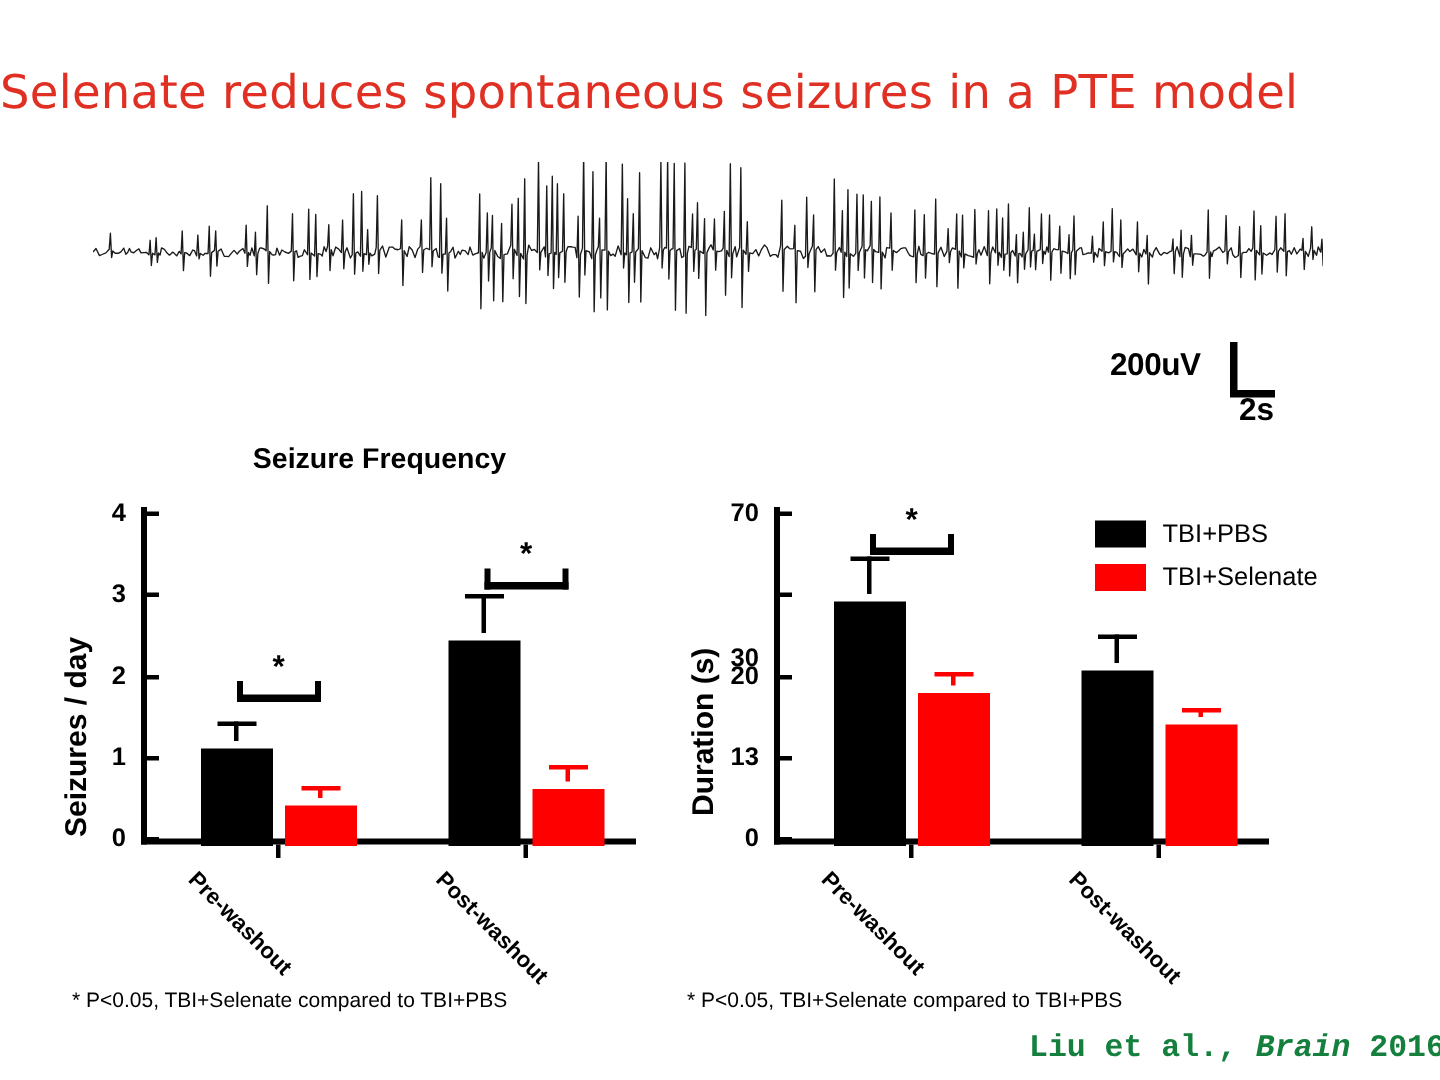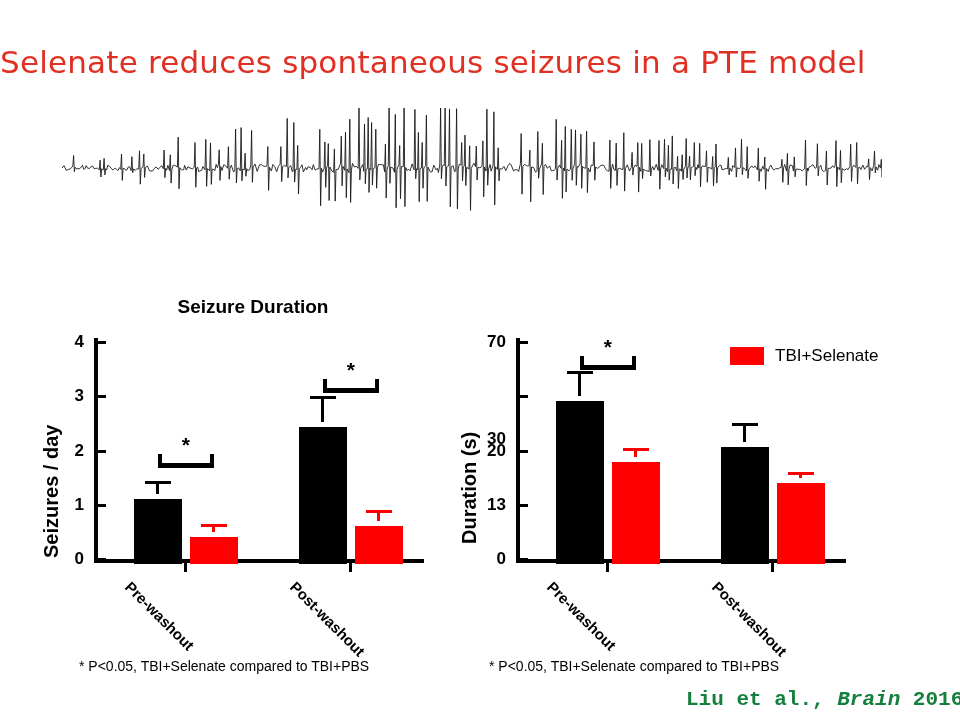--- a/index.html
+++ b/index.html
@@ -261,21 +261,20 @@
   }
 
   
   .footnote {
     position: absolute;
     top: 658px;
     font-family: "Liberation Sans", sans-serif;
     font-size: 14px;
     color: #000;
     white-space: nowrap;
-    margin-left: 31px;
   }
   #footnote-left  { left: 48px; }
   #footnote-right { left: 458px; }
 
   #citation {
     position: absolute;
     left: 686px;
     top: 688px;
     font-family: Liberation Mono, monospace;
     font-size: 21px;
@@ -290,24 +289,30 @@
 
 <div id="slide">
 
   <div id="slide-title">Selenate reduces spontaneous seizures in a PTE model</div>
 
   <div id="eeg-panel">
     <svg id="eeg-trace-svg" width="820" height="130" viewBox="0 0 820 130">
         <path d="M 0 60 L 0.0 60.0 L 2.0 57.7 L 4.3 62.4 L 6.4 61.5 L 8.6 60.6 L 10.8 58.2 L 11.6 47.5 L 12.4 63.7 L 13.2 59.3 L 14.8 60.8 L 17.1 60.8 L 18.6 59.9 L 20.5 57.4 L 21.9 61.5 L 23.1 60.3 L 24.3 57.6 L 25.3 59.9 L 27.2 60.5 L 28.9 59.0 L 30.6 57.9 L 32.0 60.6 L 33.7 60.4 L 35.5 60.2 L 37.3 61.9 L 38.1 52.2 L 38.9 69.0 L 39.7 60.8 L 41.3 61.9 L 42.1 50.4 L 42.9 66.9 L 43.7 60.7 L 44.7 62.0 L 45.7 57.3 L 47.6 58.3 L 49.4 60.7 L 51.0 62.1 L 53.0 60.1 L 53.9 60.6 L 55.8 62.6 L 57.5 59.6 L 58.7 61.3 L 59.5 46.0 L 60.3 72.4 L 61.1 60.5 L 62.2 60.6 L 64.5 62.4 L 66.5 58.7 L 67.7 59.1 L 69.1 62.6 L 69.9 48.7 L 70.7 64.6 L 71.5 61.0 L 73.4 62.2 L 74.8 60.9 L 76.7 61.0 L 77.5 42.8 L 78.3 76.2 L 79.1 60.4 L 81.0 58.9 L 81.8 46.0 L 82.6 69.4 L 83.4 59.6 L 85.4 58.0 L 87.5 62.9 L 88.7 62.9 L 90.4 63.1 L 92.6 60.4 L 94.0 58.9 L 96.2 61.3 L 97.6 59.5 L 99.9 57.7 L 101.3 60.8 L 102.1 42.1 L 102.9 69.6 L 103.7 60.3 L 104.7 62.2 L 105.9 57.3 L 107.5 62.6 L 108.3 46.8 L 109.1 75.1 L 109.9 61.0 L 111.1 57.4 L 112.1 57.2 L 114.1 58.0 L 115.4 59.2 L 116.2 29.2 L 117.0 80.9 L 117.8 59.7 L 119.5 61.9 L 120.5 62.0 L 121.7 61.7 L 122.6 57.4 L 124.4 62.1 L 125.9 58.7 L 128.0 60.0 L 130.3 60.9 L 132.2 59.4 L 133.0 34.5 L 133.8 79.2 L 134.6 59.8 L 135.7 59.2 L 136.7 63.6 L 137.9 62.9 L 139.6 62.4 L 140.9 58.5 L 143.0 61.8 L 143.8 31.4 L 144.6 78.3 L 145.4 60.7 L 147.7 62.7 L 148.5 34.9 L 149.3 76.4 L 150.1 61.1 L 151.9 61.6 L 152.8 62.7 L 154.1 56.5 L 155.4 59.7 L 156.4 56.2 L 157.2 41.8 L 158.0 72.4 L 158.8 58.5 L 160.0 62.5 L 161.8 56.7 L 163.8 58.1 L 165.6 60.3 L 166.4 38.7 L 167.2 71.2 L 168.0 60.1 L 169.3 57.2 L 171.6 64.0 L 172.8 61.8 L 173.6 21.1 L 174.4 74.8 L 175.2 60.7 L 176.5 59.9 L 178.3 62.8 L 179.1 19.6 L 179.9 72.8 L 180.7 61.1 L 182.3 61.8 L 183.1 45.1 L 183.9 68.2 L 184.7 60.7 L 185.9 62.6 L 187.8 61.4 L 188.8 57.1 L 189.6 22.4 L 190.4 74.3 L 191.2 58.9 L 193.0 56.0 L 195.2 63.4 L 197.5 56.8 L 199.7 56.7 L 201.2 58.0 L 203.3 58.5 L 205.0 57.8 L 205.8 38.6 L 206.6 82.4 L 207.4 59.1 L 209.4 63.0 L 210.8 56.5 L 212.8 58.7 L 214.7 63.7 L 216.4 58.3 L 218.1 56.2 L 218.9 38.6 L 219.7 73.6 L 220.5 58.5 L 222.5 57.5 L 224.4 58.5 L 225.2 10.4 L 226.0 69.8 L 226.8 59.4 L 228.8 57.7 L 230.1 63.3 L 231.0 63.5 L 231.8 14.5 L 232.6 74.1 L 233.4 61.4 L 234.9 61.4 L 235.7 37.4 L 236.5 86.0 L 237.3 60.6 L 238.5 59.6 L 240.0 56.8 L 241.4 64.0 L 243.6 59.5 L 244.8 61.7 L 246.0 58.8 L 248.2 59.3 L 250.1 61.7 L 251.3 56.7 L 253.2 62.1 L 254.8 61.2 L 257.0 60.5 L 257.8 21.3 L 258.6 97.8 L 259.4 60.2 L 260.5 64.1 L 262.1 60.3 L 262.9 34.0 L 263.7 79.3 L 264.5 60.1 L 265.5 57.4 L 266.3 35.6 L 267.1 92.5 L 267.9 59.0 L 269.8 63.0 L 271.6 64.3 L 272.4 40.9 L 273.2 93.1 L 274.0 61.7 L 276.2 61.3 L 278.5 55.5 L 279.3 28.1 L 280.1 77.8 L 280.9 58.2 L 282.7 62.3 L 283.5 24.2 L 284.3 89.7 L 285.1 60.9 L 287.0 64.7 L 287.8 11.2 L 288.6 94.4 L 289.4 61.9 L 290.5 55.4 L 292.4 59.0 L 294.3 58.3 L 296.2 60.4 L 297.0 -1.8 L 297.8 71.9 L 298.6 60.2 L 300.8 56.5 L 301.7 63.3 L 302.5 15.9 L 303.3 75.7 L 304.1 61.3 L 305.4 60.7 L 306.2 9.5 L 307.0 84.4 L 307.8 60.3 L 308.8 61.6 L 309.6 14.5 L 310.4 77.0 L 311.2 60.6 L 313.0 59.5 L 313.8 21.2 L 314.6 80.2 L 315.4 59.8 L 316.6 56.4 L 318.8 56.5 L 319.8 56.7 L 321.4 56.9 L 322.6 63.8 L 323.4 36.1 L 324.2 90.0 L 325.0 61.5 L 326.3 57.6 L 327.1 -5.6 L 327.9 75.3 L 328.7 59.1 L 331.0 60.0 L 332.5 64.4 L 333.3 6.4 L 334.1 99.8 L 334.9 61.8 L 335.9 58.8 L 336.9 56.6 L 337.7 37.5 L 338.5 90.6 L 339.3 58.6 L 341.3 58.7 L 342.1 -4.8 L 342.9 98.6 L 343.7 59.5 L 345.1 62.4 L 346.7 61.4 L 348.1 62.8 L 350.1 55.9 L 352.1 61.8 L 352.9 1.4 L 353.7 70.7 L 354.5 60.7 L 355.6 61.8 L 356.4 24.5 L 357.2 93.7 L 358.0 60.7 L 359.4 59.9 L 360.2 34.4 L 361.0 80.2 L 361.8 60.0 L 363.6 57.7 L 364.4 7.1 L 365.2 93.4 L 366.0 59.1 L 368.2 63.7 L 370.0 64.0 L 371.8 57.2 L 374.1 61.8 L 375.4 60.3 L 376.4 64.5 L 377.8 57.0 L 378.6 -0.4 L 379.4 70.7 L 380.2 58.8 L 381.2 57.0 L 382.3 57.4 L 383.1 -3.3 L 383.9 78.0 L 384.7 59.0 L 385.8 58.0 L 386.7 57.8 L 387.5 0.9 L 388.3 98.8 L 389.1 59.1 L 391.2 57.7 L 392.5 63.7 L 393.8 62.9 L 394.6 0.7 L 395.4 100.8 L 396.2 61.1 L 397.3 56.2 L 398.9 57.0 L 399.7 34.6 L 400.5 72.9 L 401.3 58.8 L 402.2 58.2 L 403.0 27.1 L 403.8 77.6 L 404.6 59.3 L 406.9 61.0 L 407.7 37.8 L 408.5 102.4 L 409.3 60.4 L 410.8 57.1 L 412.0 55.2 L 413.5 58.6 L 414.3 38.0 L 415.1 72.1 L 415.9 59.4 L 417.3 59.7 L 419.0 59.3 L 420.1 57.4 L 420.9 32.9 L 421.7 88.8 L 422.5 58.9 L 424.1 63.0 L 424.9 1.1 L 425.7 77.2 L 426.5 61.2 L 428.1 56.4 L 429.1 63.2 L 431.1 56.9 L 431.9 3.8 L 432.7 97.0 L 433.5 58.8 L 435.4 61.5 L 436.2 39.8 L 437.0 72.9 L 437.8 60.6 L 439.8 61.1 L 441.9 58.4 L 443.8 62.6 L 445.7 58.2 L 447.7 55.3 L 449.2 56.9 L 451.5 62.9 L 453.1 61.8 L 455.3 61.7 L 456.6 63.5 L 458.4 55.7 L 459.2 25.5 L 460.0 86.2 L 460.8 58.3 L 462.9 56.2 L 464.3 57.7 L 465.6 57.9 L 467.1 57.7 L 467.9 42.2 L 468.7 93.8 L 469.5 59.1 L 471.7 59.5 L 473.6 64.3 L 475.0 62.8 L 475.8 23.5 L 476.6 70.3 L 477.4 61.1 L 479.6 56.0 L 480.4 35.3 L 481.2 86.5 L 482.0 58.4 L 483.5 56.4 L 485.4 60.3 L 487.7 57.9 L 489.3 62.8 L 490.5 62.5 L 491.9 62.7 L 493.4 60.8 L 494.2 11.3 L 495.0 72.1 L 495.8 60.3 L 497.6 57.0 L 498.8 60.2 L 499.6 32.4 L 500.4 90.3 L 501.2 60.1 L 502.5 63.0 L 503.3 18.4 L 504.1 84.0 L 504.9 61.2 L 506.9 62.9 L 508.5 60.9 L 509.3 21.4 L 510.1 72.3 L 510.9 60.4 L 512.7 56.3 L 513.5 21.9 L 514.3 77.3 L 515.1 58.5 L 516.2 59.2 L 518.1 55.8 L 518.9 26.2 L 519.7 80.3 L 520.5 58.3 L 521.8 59.8 L 523.8 60.2 L 524.6 23.3 L 525.4 84.6 L 526.2 60.1 L 528.1 63.9 L 529.1 57.1 L 531.2 57.4 L 532.0 33.9 L 532.8 72.2 L 533.6 59.0 L 535.6 60.4 L 537.1 59.2 L 538.5 57.8 L 540.4 57.2 L 541.8 57.3 L 543.2 60.2 L 544.5 62.2 L 545.5 62.8 L 547.1 63.2 L 547.9 32.0 L 548.7 80.4 L 549.5 61.3 L 550.6 56.2 L 551.9 61.6 L 553.4 62.4 L 554.2 35.1 L 555.0 77.4 L 555.8 61.0 L 557.2 60.2 L 559.0 61.0 L 561.0 61.4 L 561.8 24.7 L 562.6 83.1 L 563.4 60.6 L 565.3 56.8 L 567.5 63.0 L 569.3 59.4 L 570.1 44.4 L 570.9 67.1 L 571.7 59.8 L 572.9 57.3 L 575.0 58.2 L 575.8 34.6 L 576.6 84.1 L 577.4 59.3 L 578.9 63.4 L 579.7 35.4 L 580.5 70.6 L 581.3 61.3 L 583.5 62.4 L 584.9 62.8 L 587.1 63.5 L 587.9 31.7 L 588.7 68.0 L 589.5 61.4 L 590.6 58.5 L 592.0 62.1 L 594.2 56.4 L 596.2 62.4 L 597.0 32.5 L 597.8 81.2 L 598.6 61.0 L 599.8 56.7 L 601.7 60.6 L 602.5 31.3 L 603.3 68.8 L 604.1 60.2 L 605.6 63.6 L 606.4 37.3 L 607.2 72.2 L 608.0 61.4 L 609.5 61.2 L 610.3 27.9 L 611.1 76.0 L 611.9 60.5 L 613.1 59.0 L 614.8 62.7 L 615.6 48.4 L 616.4 80.5 L 617.2 61.1 L 618.1 61.0 L 619.4 63.3 L 620.2 46.8 L 621.0 71.5 L 621.8 61.3 L 623.4 58.5 L 624.2 30.5 L 625.0 70.0 L 625.8 59.4 L 626.8 58.9 L 627.6 48.1 L 628.4 71.8 L 629.2 59.6 L 631.5 58.4 L 632.3 34.6 L 633.1 67.7 L 633.9 59.4 L 634.9 61.4 L 635.9 56.6 L 636.9 60.1 L 637.7 35.3 L 638.5 78.8 L 639.3 60.0 L 640.5 57.8 L 642.1 58.4 L 643.7 58.4 L 644.5 42.8 L 645.3 74.2 L 646.1 59.4 L 648.1 59.9 L 649.9 61.0 L 650.7 48.5 L 651.5 77.8 L 652.3 60.4 L 653.2 58.7 L 654.0 36.0 L 654.8 75.1 L 655.6 59.5 L 657.9 57.3 L 659.0 57.2 L 660.0 61.7 L 662.0 61.2 L 663.4 60.6 L 665.5 60.8 L 666.3 49.4 L 667.1 66.8 L 667.9 60.3 L 669.7 63.4 L 670.7 57.6 L 672.7 59.5 L 673.5 39.9 L 674.3 69.1 L 675.1 59.8 L 677.1 60.6 L 678.7 59.5 L 679.5 31.1 L 680.3 66.6 L 681.1 59.8 L 682.5 60.3 L 683.4 61.7 L 684.4 63.0 L 685.2 38.6 L 686.0 70.3 L 686.8 61.2 L 687.7 60.3 L 689.8 57.9 L 691.2 59.7 L 693.3 58.1 L 695.5 61.9 L 696.3 40.0 L 697.1 73.2 L 697.9 60.8 L 699.2 63.3 L 700.6 58.3 L 702.0 61.3 L 702.8 49.0 L 703.6 81.3 L 704.4 60.5 L 706.3 63.4 L 707.2 59.7 L 708.8 57.1 L 711.1 61.4 L 712.1 62.1 L 713.9 60.3 L 716.0 61.1 L 717.8 59.8 L 719.2 59.3 L 720.0 51.3 L 720.8 74.4 L 721.6 59.7 L 722.7 56.5 L 724.6 63.1 L 725.4 45.4 L 726.2 76.8 L 727.0 61.2 L 728.1 56.9 L 730.3 57.7 L 731.5 63.1 L 732.3 48.9 L 733.1 68.8 L 733.9 61.2 L 735.8 61.2 L 737.3 61.4 L 738.6 61.6 L 740.2 62.8 L 741.3 62.1 L 742.7 60.1 L 743.5 32.0 L 744.3 77.5 L 745.1 60.0 L 746.0 63.1 L 746.9 59.4 L 748.7 58.4 L 750.9 56.7 L 753.2 60.3 L 754.6 59.3 L 755.4 35.7 L 756.2 67.9 L 757.0 59.7 L 758.8 57.2 L 759.9 61.8 L 761.3 63.5 L 762.4 63.2 L 763.6 62.3 L 764.4 43.1 L 765.2 77.0 L 766.0 60.9 L 767.1 60.3 L 768.9 60.2 L 770.6 57.7 L 772.1 59.6 L 773.2 57.4 L 774.0 32.6 L 774.8 78.6 L 775.6 58.9 L 777.7 61.9 L 778.5 42.4 L 779.3 74.7 L 780.1 60.7 L 782.4 62.2 L 784.7 60.6 L 786.0 61.7 L 787.9 58.5 L 788.7 36.2 L 789.5 73.4 L 790.3 59.4 L 791.8 57.2 L 793.9 59.5 L 794.7 34.5 L 795.5 75.8 L 796.3 59.8 L 797.6 59.1 L 798.9 61.5 L 800.8 57.1 L 802.6 61.3 L 804.8 58.1 L 805.9 58.9 L 806.7 50.9 L 807.5 71.6 L 808.3 59.6 L 810.2 62.9 L 811.7 57.4 L 812.5 43.2 L 813.3 65.0 L 814.1 59.0 L 815.7 62.2 L 816.8 56.6 L 818.5 60.1 L 819.3 51.4 L 820.1 69.1 L 820.9 60.0" fill="none" stroke="#1a1a1a" stroke-width="0.9" stroke-linejoin="round"></path>
       </svg>
 
+    <div id="eeg-scalebar">
+      <div class="sb-voltage">200uV</div>
+      <div class="sb-mark-v"></div>
+      <div class="sb-mark-h"></div>
+      <div class="sb-time">2s</div>
+    </div>
   </div>
 
   <div id="chart-left" class="chart-block">
-    <div class="chart-title">Seizure Duration</div>
+    <div class="chart-title">Seizure Frequency</div>
     <div class="y-axis-label">Seizures / day</div>
     <div class="plot-area">
       <div class="axis-line-y"></div>
       <div class="axis-line-x"></div>
     <div class="ytick" style="top: 220px;"></div>
         <div class="ytick-label" style="top: 212px;">0</div>
         <div class="ytick" style="top: 165.75px;"></div>
         <div class="ytick-label" style="top: 157.75px;">1</div>
         <div class="ytick" style="top: 111.5px;"></div>
         <div class="ytick-label" style="top: 103.5px;">2</div>
@@ -381,20 +386,24 @@
           <div class="sig-tick-l"></div>
           <div class="sig-h"></div>
           <div class="sig-tick-r"></div>
           <div class="sig-star">*</div>
         </div>
       </div>
   </div>
 
   <div id="legend">
     <div class="legend-row">
+      <div class="legend-swatch" style="background:#000000"></div>
+      <div class="legend-label">TBI+PBS</div>
+    </div>
+    <div class="legend-row">
       <div class="legend-swatch" style="background:#ff0000"></div>
       <div class="legend-label">TBI+Selenate</div>
     </div>
   </div>
 
   <div id="footnote-left" class="footnote">* P&lt;0.05, TBI+Selenate compared to TBI+PBS</div>
   <div id="footnote-right" class="footnote">* P&lt;0.05, TBI+Selenate compared to TBI+PBS</div>
 
   <div id="citation">
     <span>Liu et al., </span><span class="journal">Brain</span><span> 2016</span>

